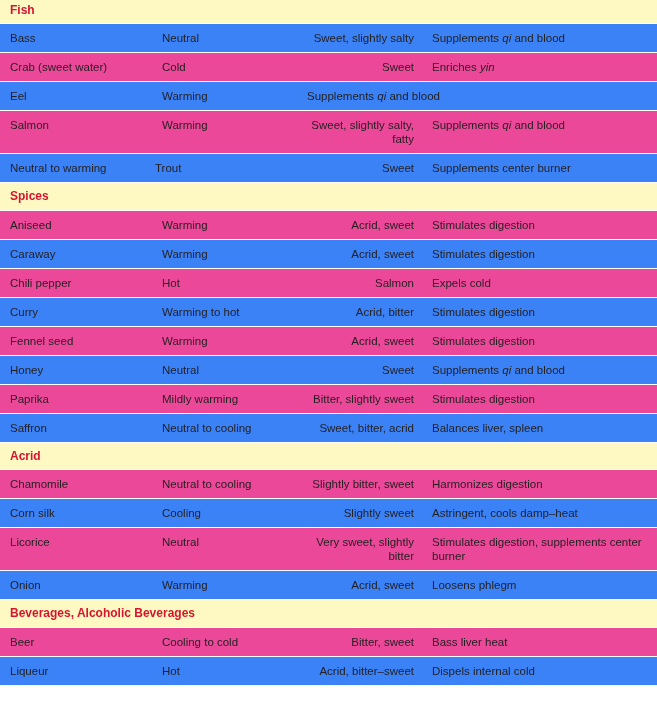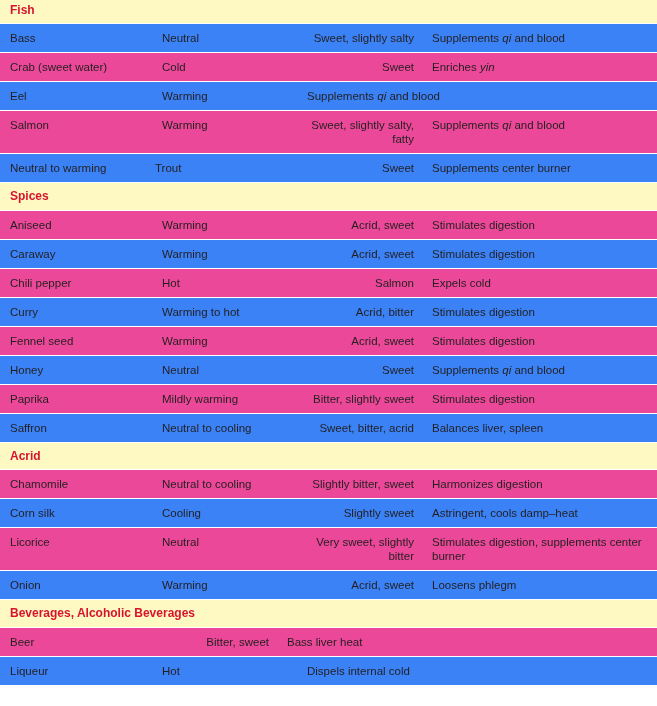--- a/index.html
+++ b/index.html
@@ -172,21 +172,23 @@
       <div class="cell c0">Onion</div>
       <div class="cell c1">Warming</div>
       <div class="cell c2">Acrid, sweet</div>
       <div class="cell c3">Loosens phlegm</div>
     </div>
     <div class="row section">
       <div class="section-title">Beverages, Alcoholic Beverages</div>
     </div>
     <div class="row data alt">
       <div class="cell c0">Beer</div>
+      <div class="cell c1">Cooling to cold</div>
       <div class="cell c2">Bitter, sweet</div>
       <div class="cell c3">Bass liver heat</div>
     </div>
     <div class="row data">
       <div class="cell c0">Liqueur</div>
       <div class="cell c1">Hot</div>
+      <div class="cell c2">Acrid, bitter–sweet</div>
       <div class="cell c3">Dispels internal cold</div>
     </div>
   </div>
 
 </body></html>

